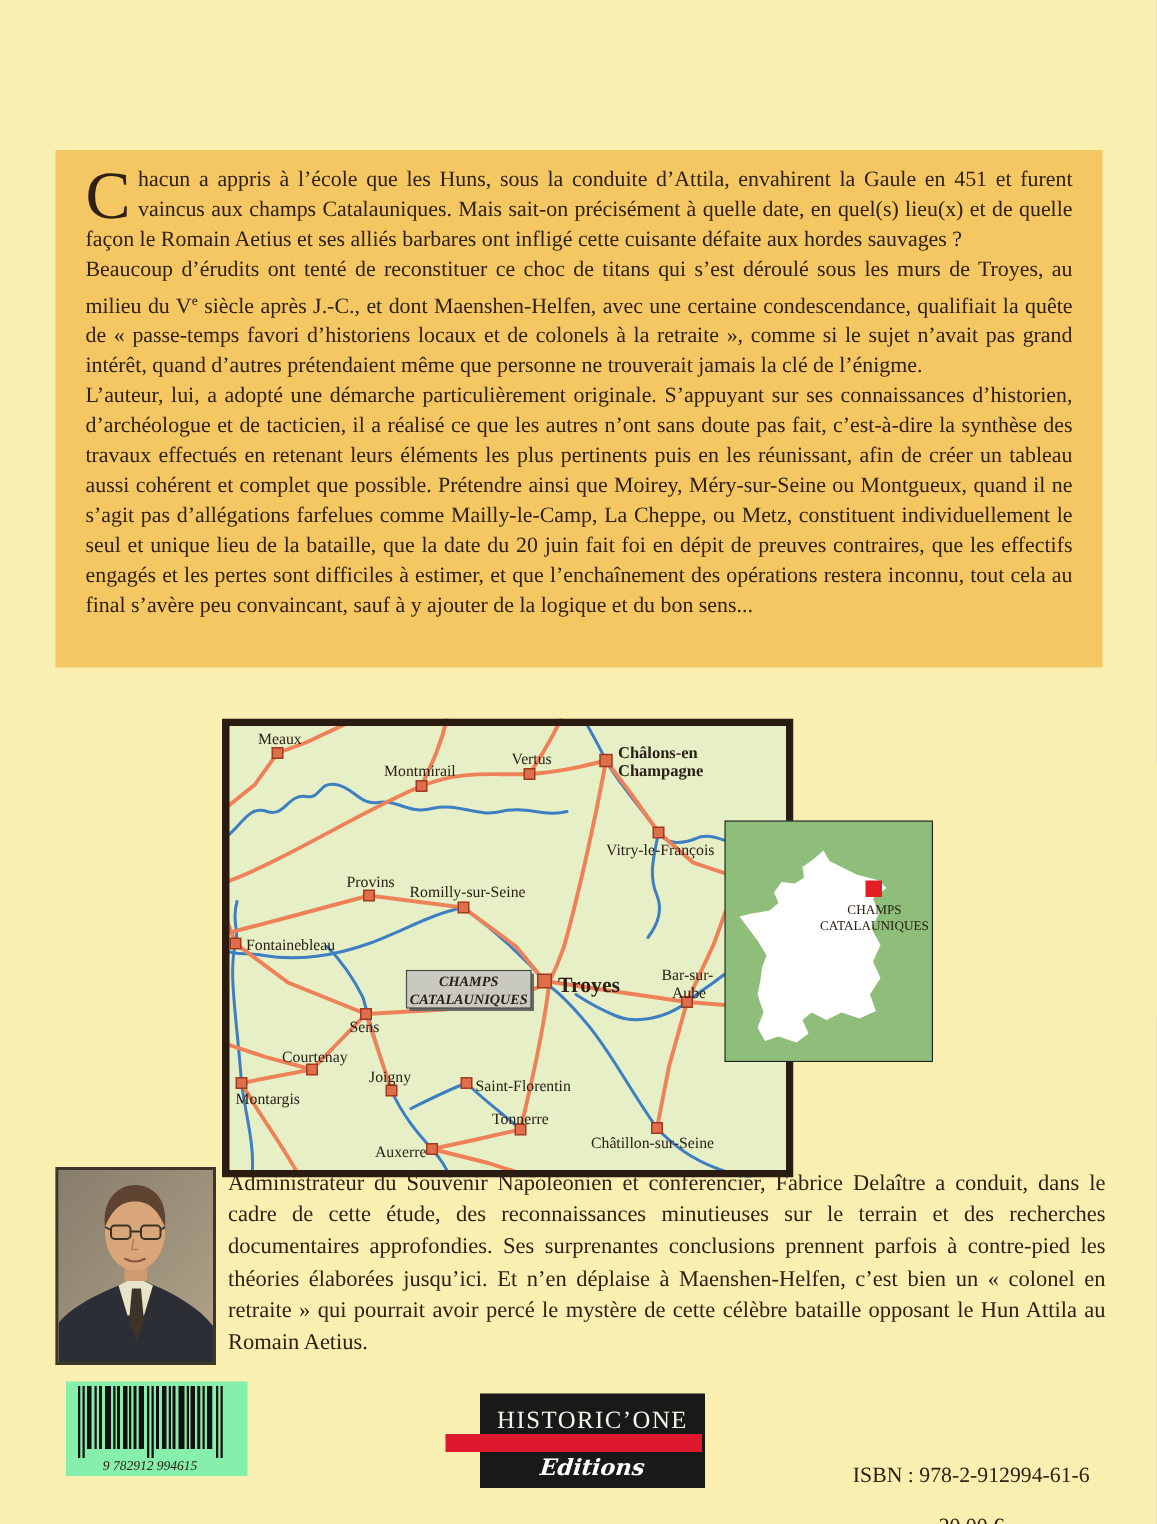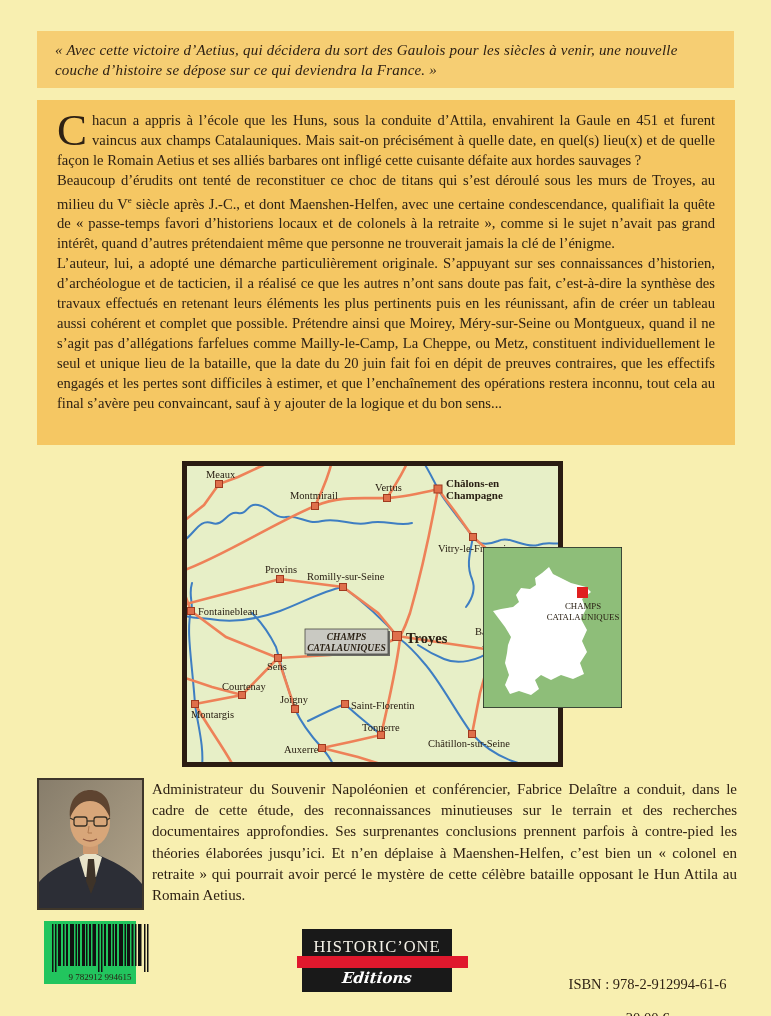--- a/index.html
+++ b/index.html
@@ -27,40 +27,41 @@
   }
   .synopsis p{
     margin:0; font-size:14.6px; line-height:19.9px; text-align:justify;
   }
   .dropcap{
     float:left; font-size:45px; line-height:33px; padding:3px 5px 0 0;
   }
   .sup{ font-size:62%; vertical-align:super; }
   .ital{ }
   
-  .map-wrap{ position:absolute; left:148px; top:461px;margin-left:34px; }
+  .map-wrap{ position:absolute; left:148px; top:479px; }
   .inset-wrap{ position:absolute; left:483px; top:547px; }
   svg text{ font-family:"Liberation Serif", serif; fill:#2A2014; }
   
   .author-photo{
     position:absolute; left:37px; top:778px; width:103px; height:128px;
     border:2px solid #3E362A; box-sizing:content-box; background:#938a79;
   }
   .bio{
     position:absolute; left:152px; top:779px; width:585px;
   }
   .bio p{ margin:0; font-size:15px; line-height:21.2px; text-align:justify; }
   .bio b{ font-weight:normal; }
   
   .barcode{
-    position:absolute; left:44px; top:921px; width:92px; height:63px;
-    background:#22c55e;
+    position:absolute; left:44px; top:921px; width:121px; height:63px;
+    background:#86efac;
+    font-style:italic;
   }
   .logo-box{
-    position:absolute; left:302px; top:929px; width:150px; height:63px;
+    position:absolute; left:320px; top:929px; width:150px; height:63px;
     background:#191919;
   }
   .logo-name{
     position:absolute; left:0; top:8px; width:150px; text-align:center;
     color:#F5F2E8; font-size:16.5px; letter-spacing:1px;
     font-family:"Liberation Serif", serif;
   }
   .logo-sub{
     position:absolute; left:0; top:40px; width:150px; text-align:center;
     color:#FFFFFF; font-size:15px; font-style:italic; font-weight:bold;
@@ -74,23 +75,20 @@
     position:absolute; left:530px; top:976px; width:235px; text-align:center;
   }
   .isbn-line{ font-size:14.5px; margin:0; }
   .price-line{ font-size:14.5px; margin:17px 0 0 0; }
 </style>
 </head>
 <body>
 
 <div class="page">
 
-  <div class="quote-band">
-    <p>« Avec cette victoire d’Aetius, qui décidera du sort des Gaulois pour les siècles à venir, une nouvelle couche d’histoire se dépose sur ce qui deviendra la France. »</p>
-  </div>
 
   <div class="synopsis">
     <p><span class="dropcap">C</span><span>hacun a appris à l’école que les Huns, sous la conduite d’Attila, envahirent la Gaule en 451 et furent vaincus aux champs Catalauniques. Mais sait-on précisément à quelle date, en quel(s) lieu(x) et de quelle façon le Romain Aetius et ses alliés barbares ont infligé cette cuisante défaite aux hordes sauvages ?</span></p>
     <p><span>Beaucoup d’érudits ont tenté de reconstituer ce choc de titans qui s’est déroulé sous les murs de Troyes, au milieu du V</span><span class="sup">e</span><span> siècle après J.-C., et dont Maenshen-Helfen, avec une certaine condescendance, qualifiait la quête de </span><span class="ital">« passe-temps favori d’historiens locaux et de colonels à la retraite »</span><span>, comme si le sujet n’avait pas grand intérêt, quand d’autres prétendaient même que personne ne trouverait jamais la clé de l’énigme.</span></p>
     <p>L’auteur, lui, a adopté une démarche particulièrement originale. S’appuyant sur ses connaissances d’historien, d’archéologue et de tacticien, il a réalisé ce que les autres n’ont sans doute pas fait, c’est-à-dire la synthèse des travaux effectués en retenant leurs éléments les plus pertinents puis en les réunissant, afin de créer un tableau aussi cohérent et complet que possible. Prétendre ainsi que Moirey, Méry-sur-Seine ou Montgueux, quand il ne s’agit pas d’allégations farfelues comme Mailly-le-Camp, La Cheppe, ou Metz, constituent individuellement le seul et unique lieu de la bataille, que la date du 20 juin fait foi en dépit de preuves contraires, que les effectifs engagés et les pertes sont difficiles à estimer, et que l’enchaînement des opérations restera inconnu, tout cela au final s’avère peu convaincant, sauf à y ajouter de la logique et du bon sens...</p>
   </div>
 
   <div class="map-wrap">
     <svg width="381" height="306" viewBox="0 0 381 306">
       <rect x="0" y="0" width="381" height="306" fill="#E7EFC7"></rect>

